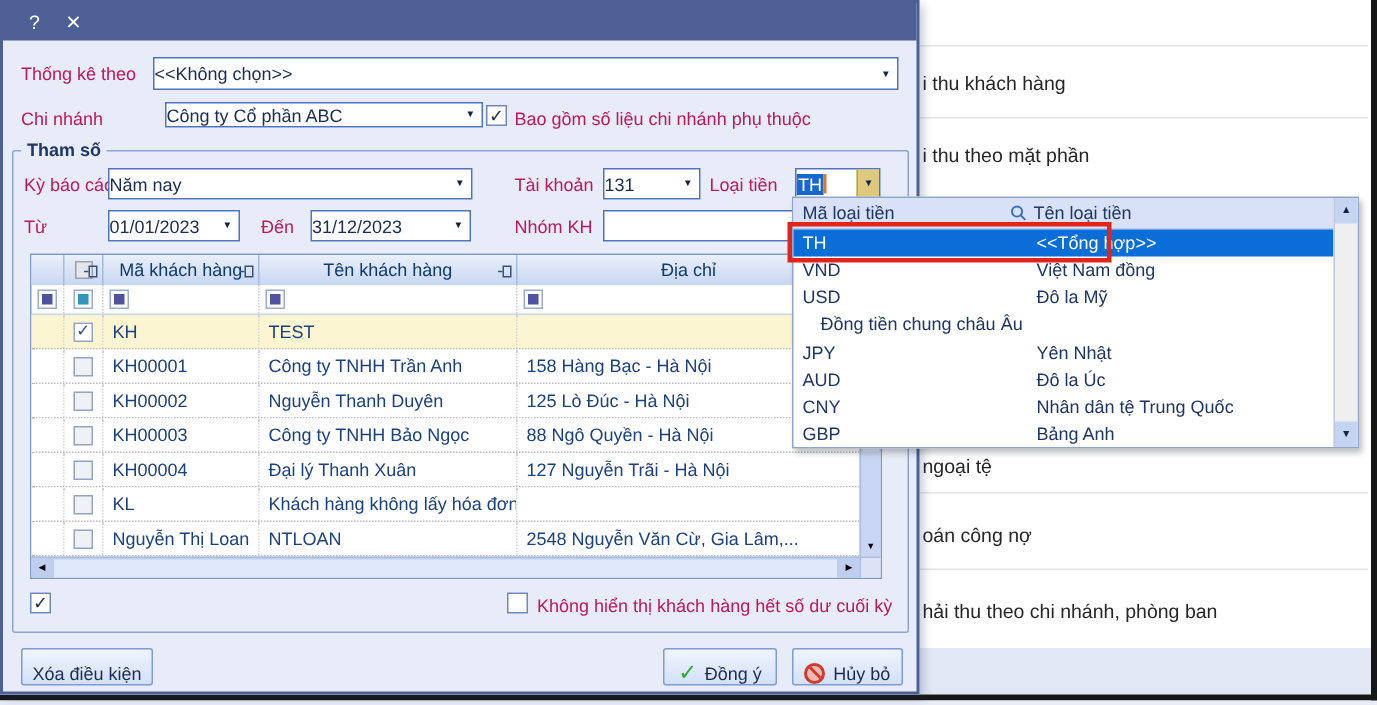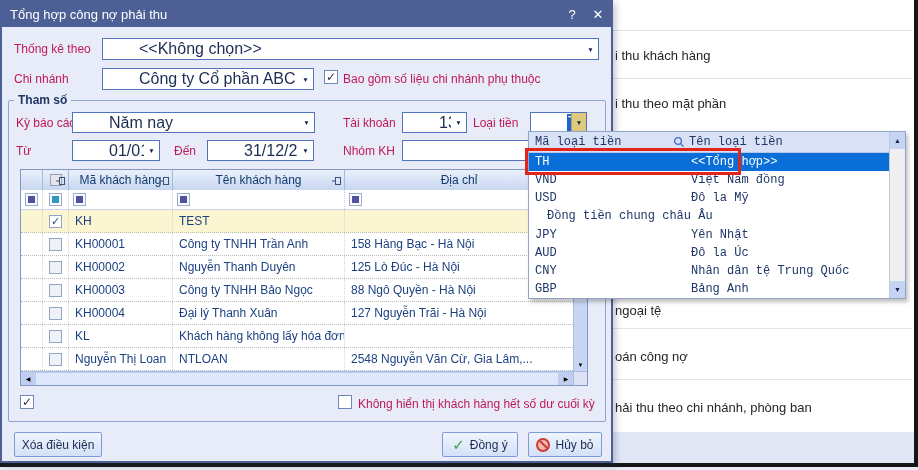--- a/index.html
+++ b/index.html
@@ -22,22 +22,22 @@
             background: #e8ecf8; border: 2px solid #4d6095; z-index: 10;
             box-shadow: 3px 3px 6px rgba(40,50,90,.25); }
   .titlebar { height: 25px; background: #4d6095; display: flex; align-items: center;
               color: #fff; font-size: 13px; padding-left: 8px; }
   .titlebar .title { flex: 1; }
   .tb-btn { width: 26px; text-align: center; font-size: 13px; color: #fff; cursor: default; }
 
   .lbl { position: absolute; font-size: 12px; color: #be185d; white-space: nowrap; }
   .combo, .inputbox { position: absolute; background: #fff; border: 1px solid #4f74bd;
             display: flex; align-items: center; }
-  .combo .val { flex: 1; font-size: 16px; color: #1c2c52; padding: 0 0;
-                white-space: nowrap; overflow: hidden; margin-left: 36px; }
+  .combo .val { flex: 1; font-size: 12px; color: #1c2c52; padding: 0 0;
+                white-space: nowrap; overflow: hidden; }
   .arr { flex: 0 0 15px; text-align: center; font-size: 6.5px; color: #10244a; }
   .arr.gold { align-self: stretch; display: flex; align-items: center; justify-content: center;
               background: #dfc97c; border-left: 1px solid #b9a45c; }
   .selhl { background: #1767d2; color: #fff; padding: 0 1px; }
   .caret { display: inline-block; width: 2px; height: 13px; background: #e0762c; vertical-align: -2px; }
 
   .cb { position: absolute; width: 14px; height: 14px; background: #fff; border: 1px solid #7187b8;
         font-size: 12px; line-height: 12px; text-align: center; color: #222c46; }
   .cb .mark { display: none; }
   .cb.checked .mark { display: block; }
@@ -85,33 +85,33 @@
   .vbtn { margin-top: auto; height: 13px; display: flex; align-items: center; justify-content: center;
           font-size: 6px; color: #000; }
   .vs-corner { height: 14px; background: #dde3f4; border-top: 1px solid #a9bce2; }
   .hscroll { margin-top: auto; height: 14px; background: #bfcdee; border-top: 1px solid #a9bce2;
              display: flex; align-items: center; }
   .hbtn { width: 14px; text-align: center; font-size: 6px; color: #000; }
   .hthumb { flex: 1; height: 12px; margin: 0 1px; background: #dfe7fb; }
 
   
   .btn { position: absolute; height: 25px; background: linear-gradient(#f0f5fe, #d3e0f7);
-         border: 1px solid #7d9cd6; border-radius: 2px; display: flex; align-items: center;
+         border: 1px solid #7d9cd6; border-radius: 2px; display: flex; align-items: flex-end;
          justify-content: center; gap: 5px; font-size: 12px; color: #1c2c52; }
   .ok-icon { color: #2fa838; font-weight: bold; font-size: 15px; line-height: 15px; }
   .cancel-icon { width: 14px; height: 14px; border-radius: 50%; border: 2px solid #cf3a31;
                  background: #f2b9b3; position: relative; overflow: hidden; }
   .cancel-icon::after { content: ""; position: absolute; left: -2px; top: 4px; width: 16px;
                  height: 2px; background: #cf3a31; transform: rotate(45deg); }
 
   
   .dd { position: absolute; left: 528px; top: 131px; width: 378px; height: 168px; background: #fff;
         border: 1px solid #93a5c6; z-index: 20; box-shadow: 2px 3px 4px rgba(0,0,0,.25);
         display: flex; }
-  .ddmain { flex: 1; min-width: 0; display: flex; flex-direction: column; font-family: Liberation Mono, monospace; }
+  .ddmain { flex: 1; min-width: 0; display: flex; flex-direction: column; }
   .ddhead { height: 21px; background: #d9e1f7; border-bottom: 1px solid #b9c6e8; display: flex;
             align-items: center; font-size: 12px; color: #1e3666; }
   .ddc1 { width: 144px; padding-left: 6px; white-space: nowrap; }
   .ddc2 { flex: 1; display: flex; align-items: center; white-space: nowrap; }
   .ddhead .ddc2 svg { margin-right: 4px; }
   .ddrow { flex: 1; display: flex; align-items: center; font-size: 12px; color: #1e3666; }
   .ddrow .ddc2 { padding-left: 18px; }
   .ddrow.sel { background: #0a6ed8; color: #fff; }
   .ddscroll { width: 16px; border-left: 1px solid #c0c8dc; background: #efefef;
               display: flex; flex-direction: column; }
@@ -133,33 +133,32 @@
   <div class="bg-sep" style="top:379px"></div>
   <div class="bg-item" style="top:48px">i thu khách hàng</div>
   <div class="bg-item" style="top:96px">i thu theo mặt phần</div>
   <div class="bg-item" style="top:303px">ngoại tệ</div>
   <div class="bg-item" style="top:349px">oán công nợ</div>
   <div class="bg-item" style="top:400px">hải thu theo chi nhánh, phòng ban</div>
   <div class="bg-strip"></div>
 
   <div class="dialog">
     <div class="titlebar">
-      <span class="title">Tổng hợp công nợ phải thu</span>
       <span class="tb-btn">?</span>
       <span class="tb-btn">✕</span>
     </div>
 
     <div class="lbl" style="left:12px;top:40px">Thống kê theo</div>
     <div class="combo" style="left:100px;top:36px;width:497px;height:22px">
       <span class="val">&lt;&lt;Không chọn&gt;&gt;</span>
       <span class="arr">▼</span>
     </div>
 
     <div class="lbl" style="left:12px;top:70px">Chi nhánh</div>
-    <div class="combo" style="left:100px;top:66px;width:212px;height:22px">
+    <div class="combo" style="left:108px;top:66px;width:212px;height:17px">
       <span class="val">Công ty Cổ phần ABC</span>
       <span class="arr">▼</span>
     </div>
     <span class="cb checked" style="left:322px;top:68px">
       <span class="mark">✓</span>
     </span>
     <div class="lbl" style="left:341px;top:70px">Bao gồm số liệu chi nhánh phụ thuộc</div>
 
     <div class="group"></div>
     <div class="group-label">Tham số</div>

